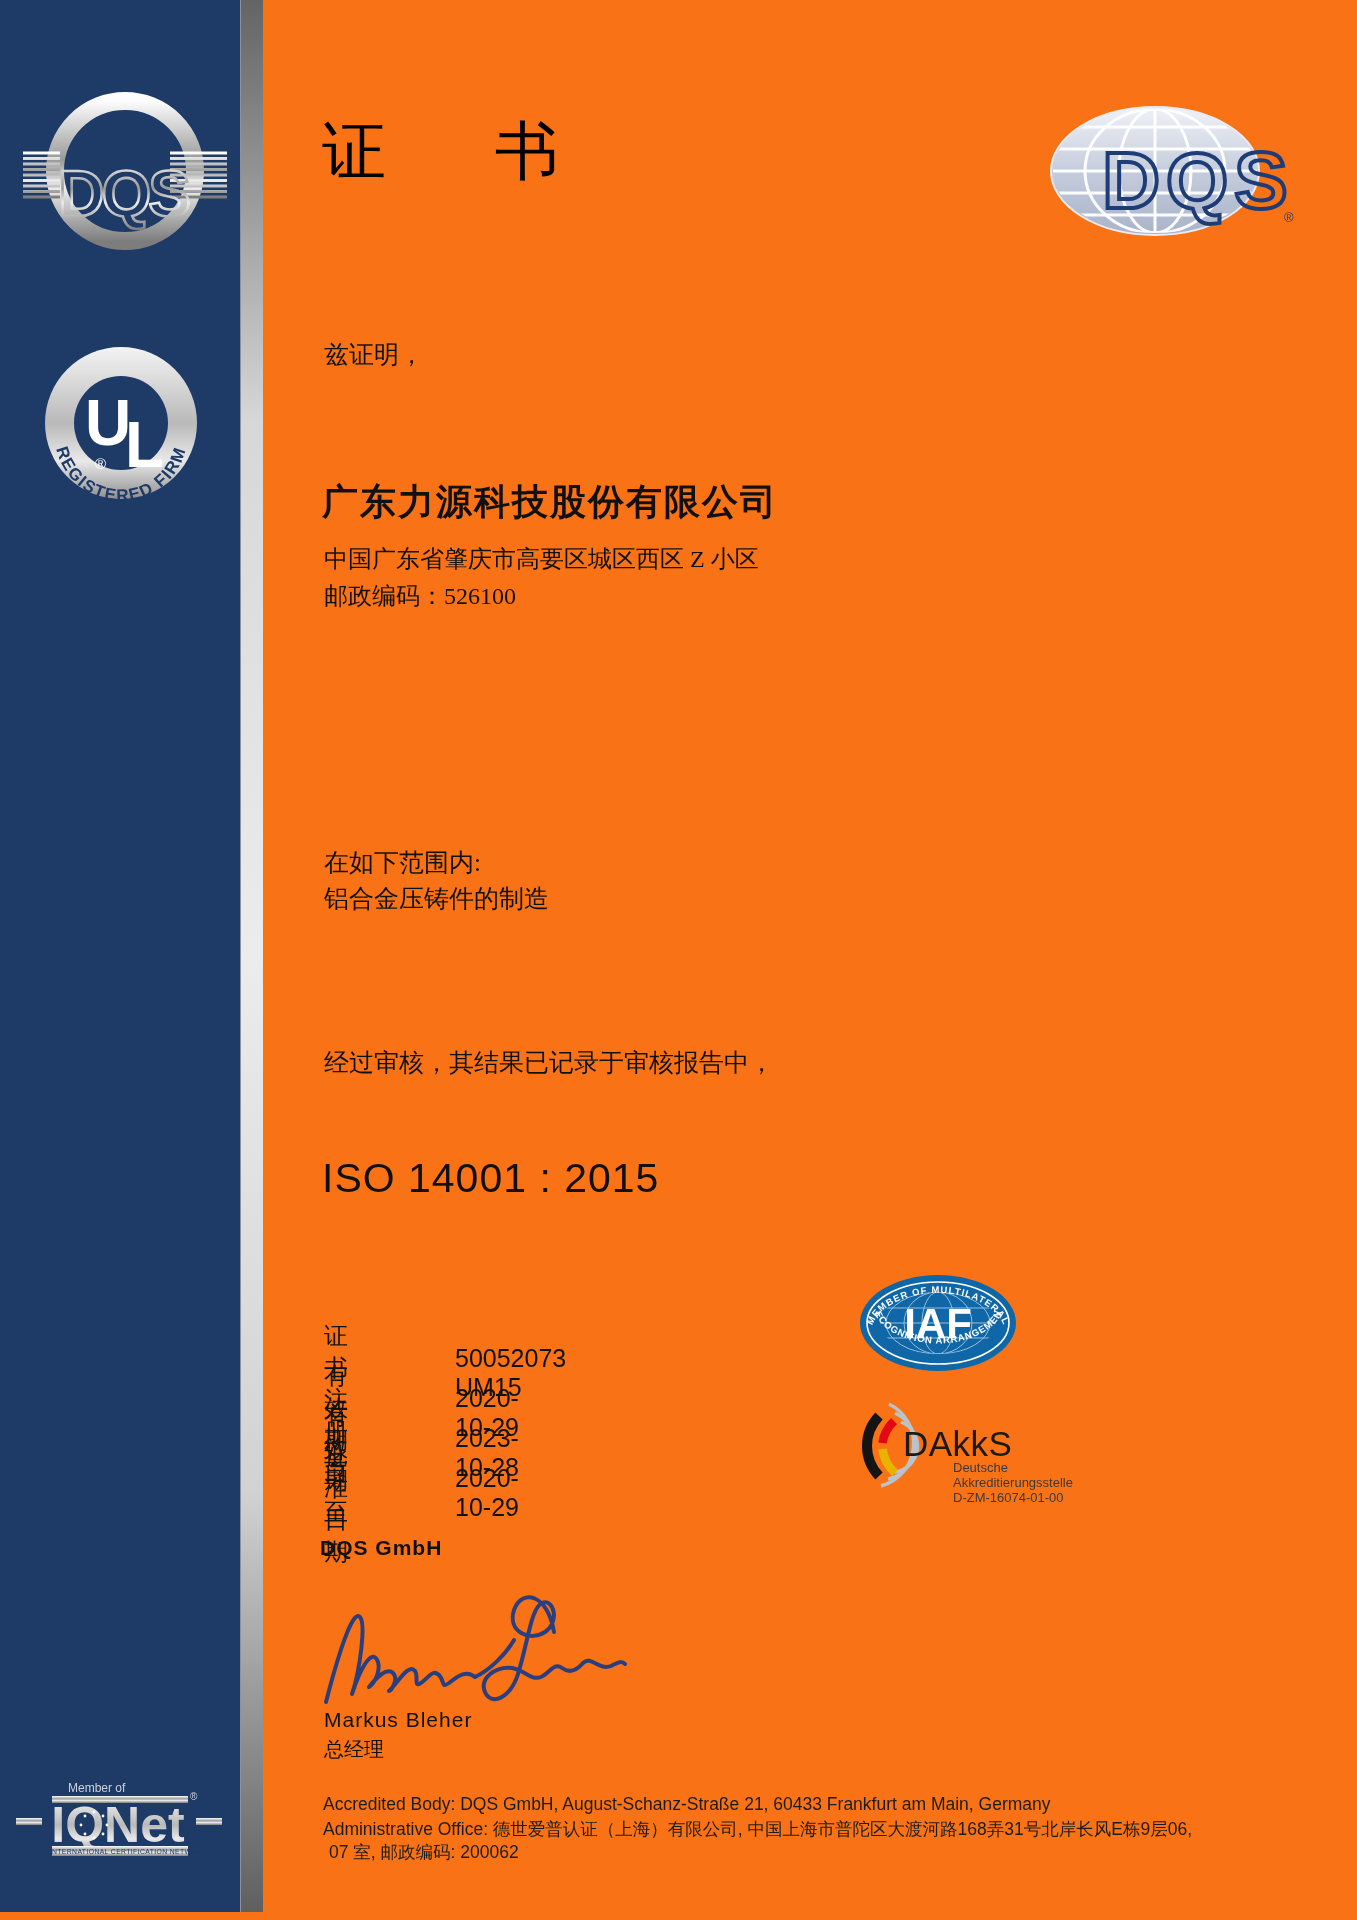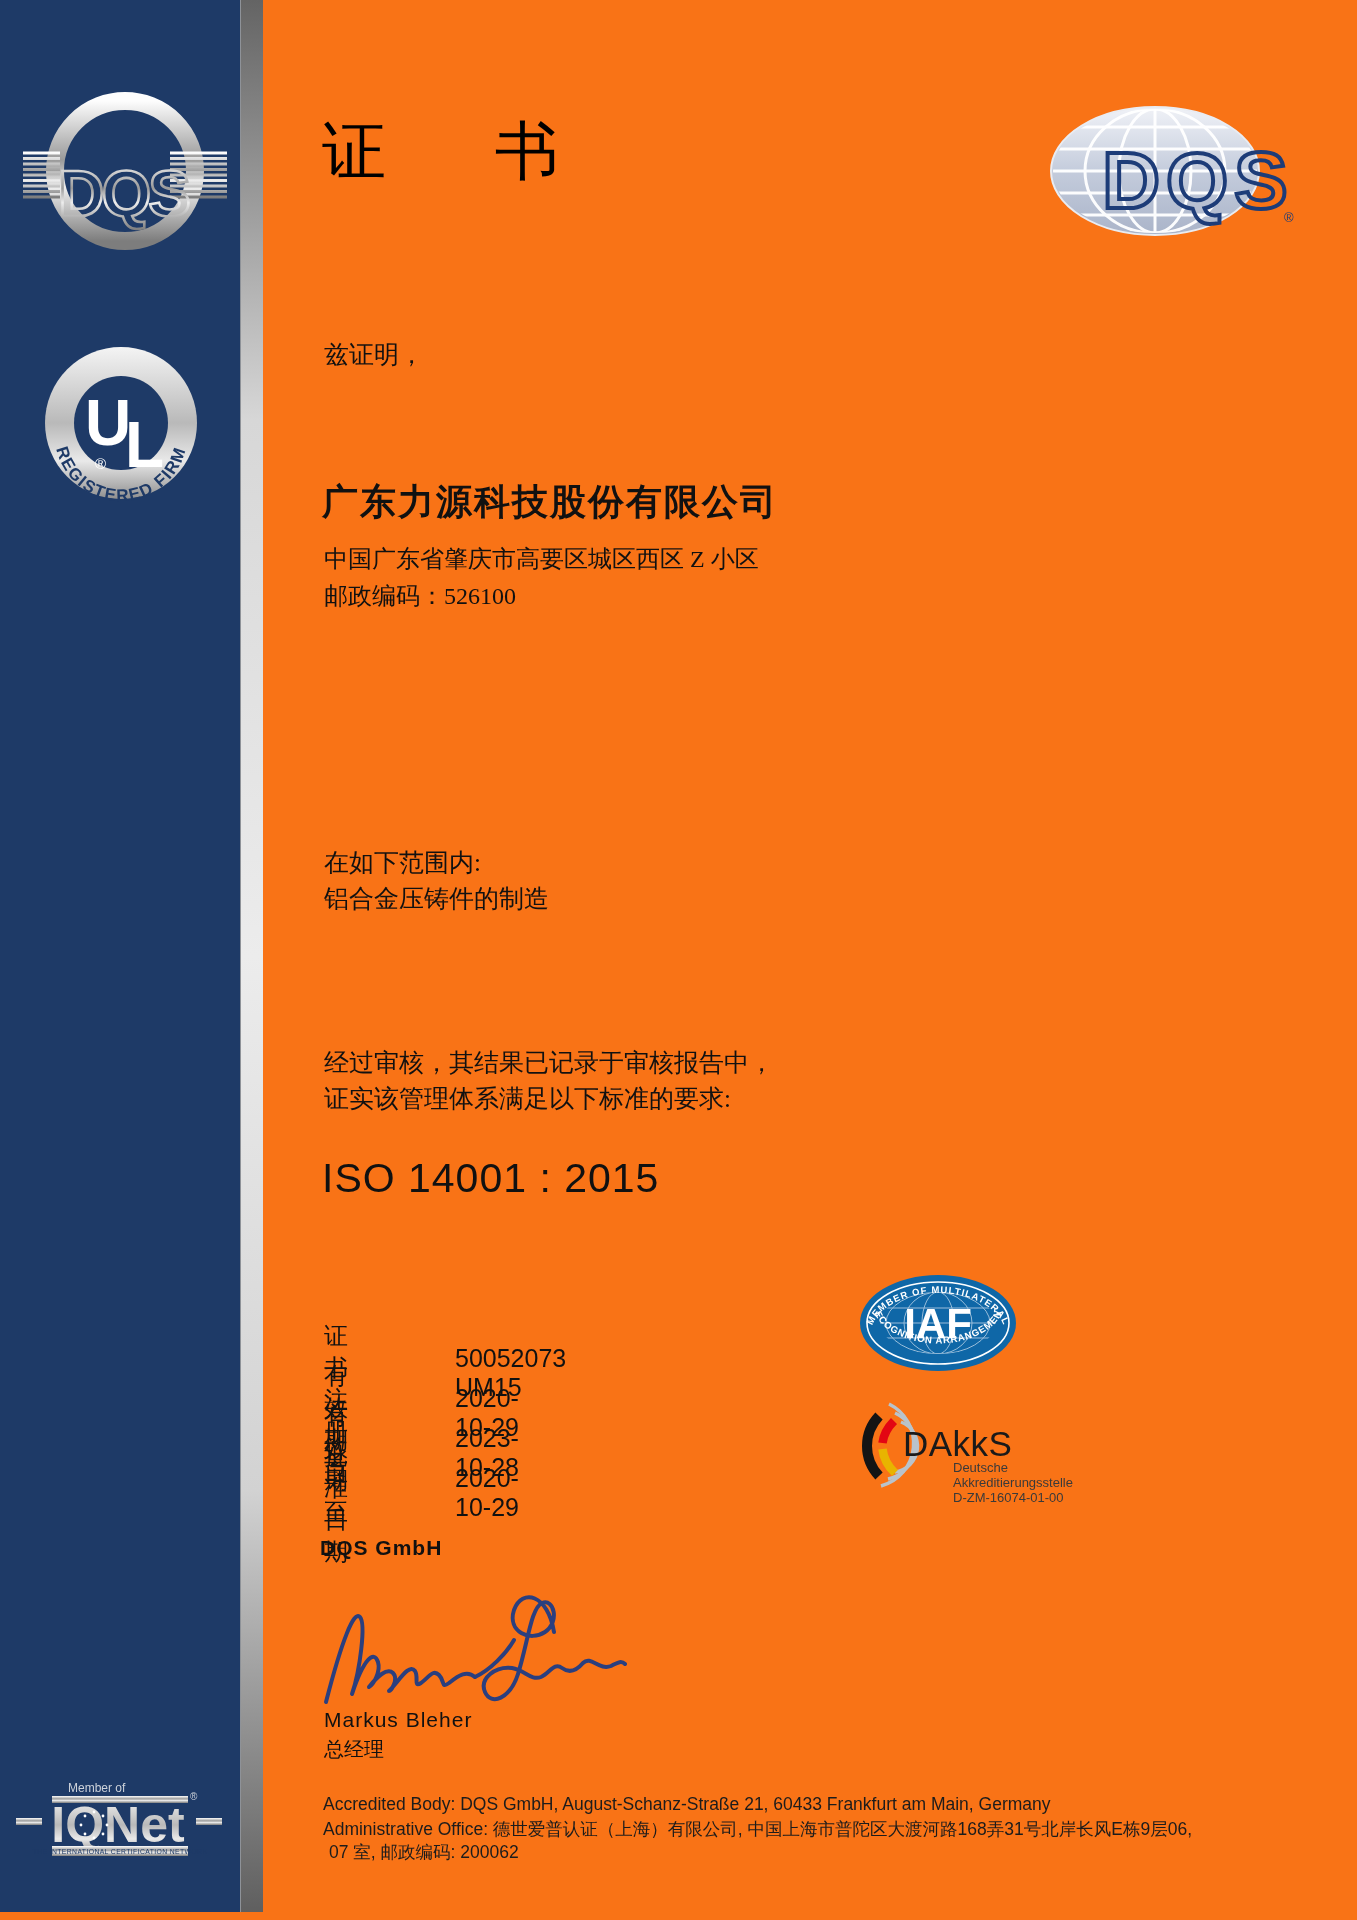--- a/index.html
+++ b/index.html
@@ -156,21 +156,20 @@
 
   <h2 class="abs sans company">广东力源科技股份有限公司</h2>
   <p class="abs serif addr1">中国广东省肇庆市高要区城区西区 Z 小区</p>
   <p class="abs serif addr2">邮政编码：526100</p>
 
 
   <p class="abs serif scope-label">在如下范围内:</p>
   <p class="abs serif scope-text">铝合金压铸件的制造</p>
 
   <p class="abs serif audit1">经过审核，其结果已记录于审核报告中，</p>
-  <p class="abs serif audit2">证实该管理体系满足以下标准的要求:</p>
 
   <h2 class="abs sans standard">ISO 14001 : 2015</h2>
 
   <div class="abs detail-row" style="top:1320px">
     <span class="serif detail-label">证书注册号</span>
     <span class="detail-value">50052073 UM15</span>
   </div>
   <div class="abs detail-row" style="top:1360px">
     <span class="serif detail-label">有效期自</span>
     <span class="detail-value">2020-10-29</span>

